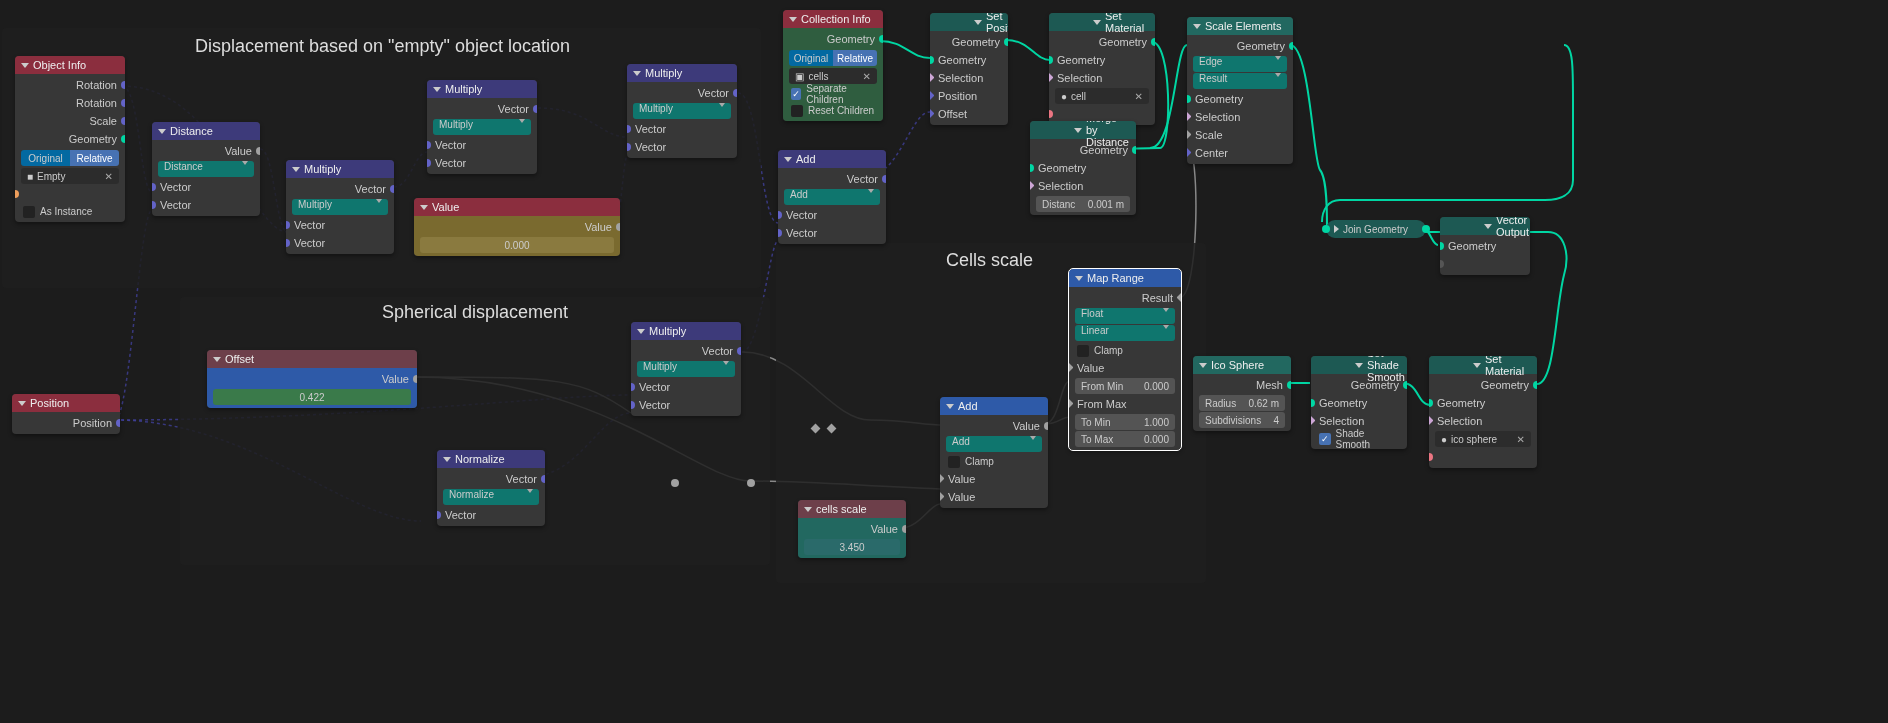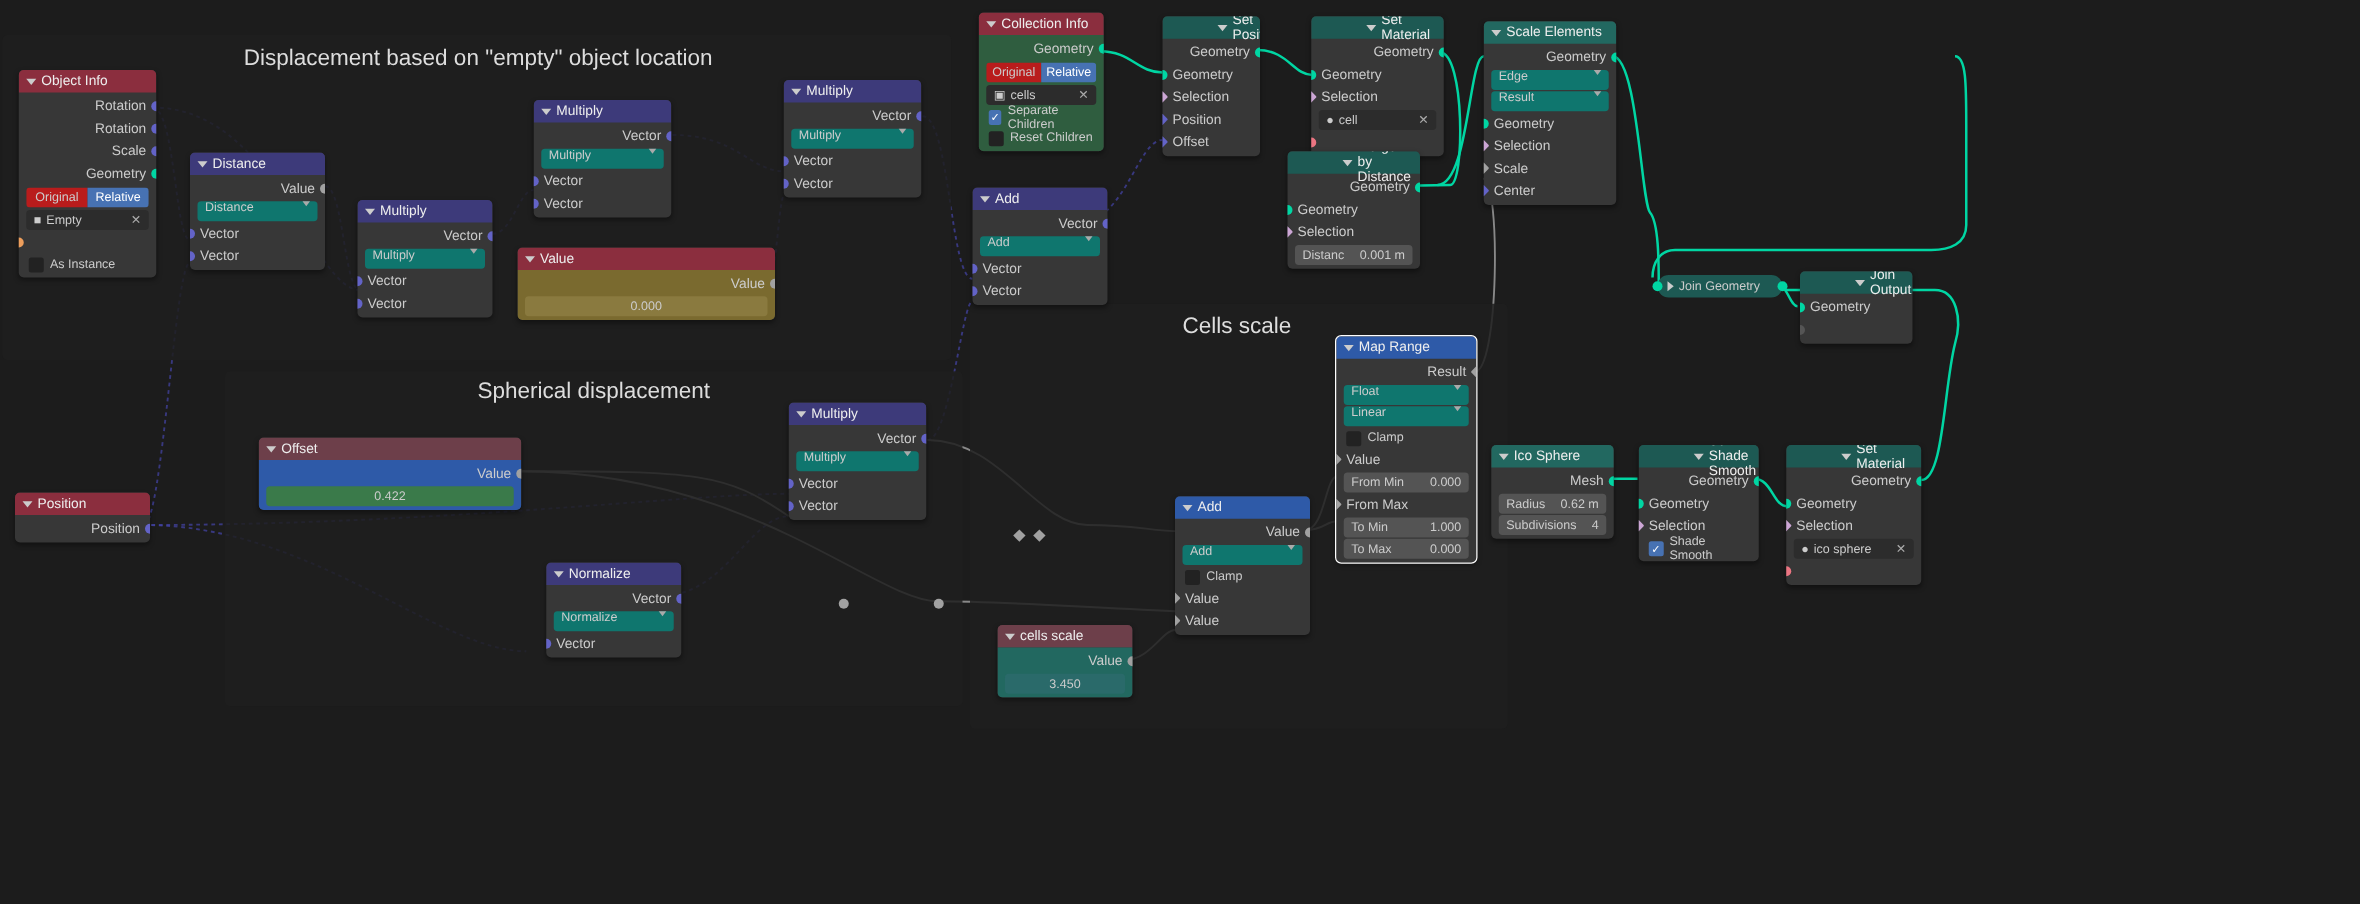--- a/index.html
+++ b/index.html
@@ -109,21 +109,21 @@
   }
   .pill .x { margin-left:auto; color:#aaa; }
   .toggle-group {
     display:flex;
     margin: 2px 6px;
     border-radius:3px;
     overflow:hidden;
   }
   .toggle-group > div {
     flex:1;
-    background:#b91c1c;
+    background:#0369a1;
     height:16px;
     display:flex;
     align-items:center;
     justify-content:center;
     font-size:10px;
   }
   .toggle-group > div.active { background:#4772b3; color:#fff; }
   .checkbox-row {
     display:flex;
     align-items:center;
@@ -797,21 +797,21 @@
 <div class="hidden-node" style="left:1326px;top:220px;width:100px;background:#1d5953;">
   <span class="chev-r"></span>
   <span>Join Geometry</span>
   <span class="sock in s-geo" style="position:absolute;left:-4px;top:5px;"></span>
   <span class="sock out s-geo" style="position:absolute;right:-4px;top:5px;"></span>
 </div>
 
 <div class="node" style="left:1440px;top:217px;width:90px;">
   <div class="node-header hdr-teal">
       <span class="chev"></span>
-      <span>Join Output</span>
+      <span>Vector Output</span>
     </div>
   <div class="node-body">
     <div class="row left">
         <span class="sock in s-geo"></span>
         <span>Geometry</span>
       </div>
     <div class="row left">
         <span class="sock in s-flt" style="background:#555;"></span>
       </div>
   </div>

